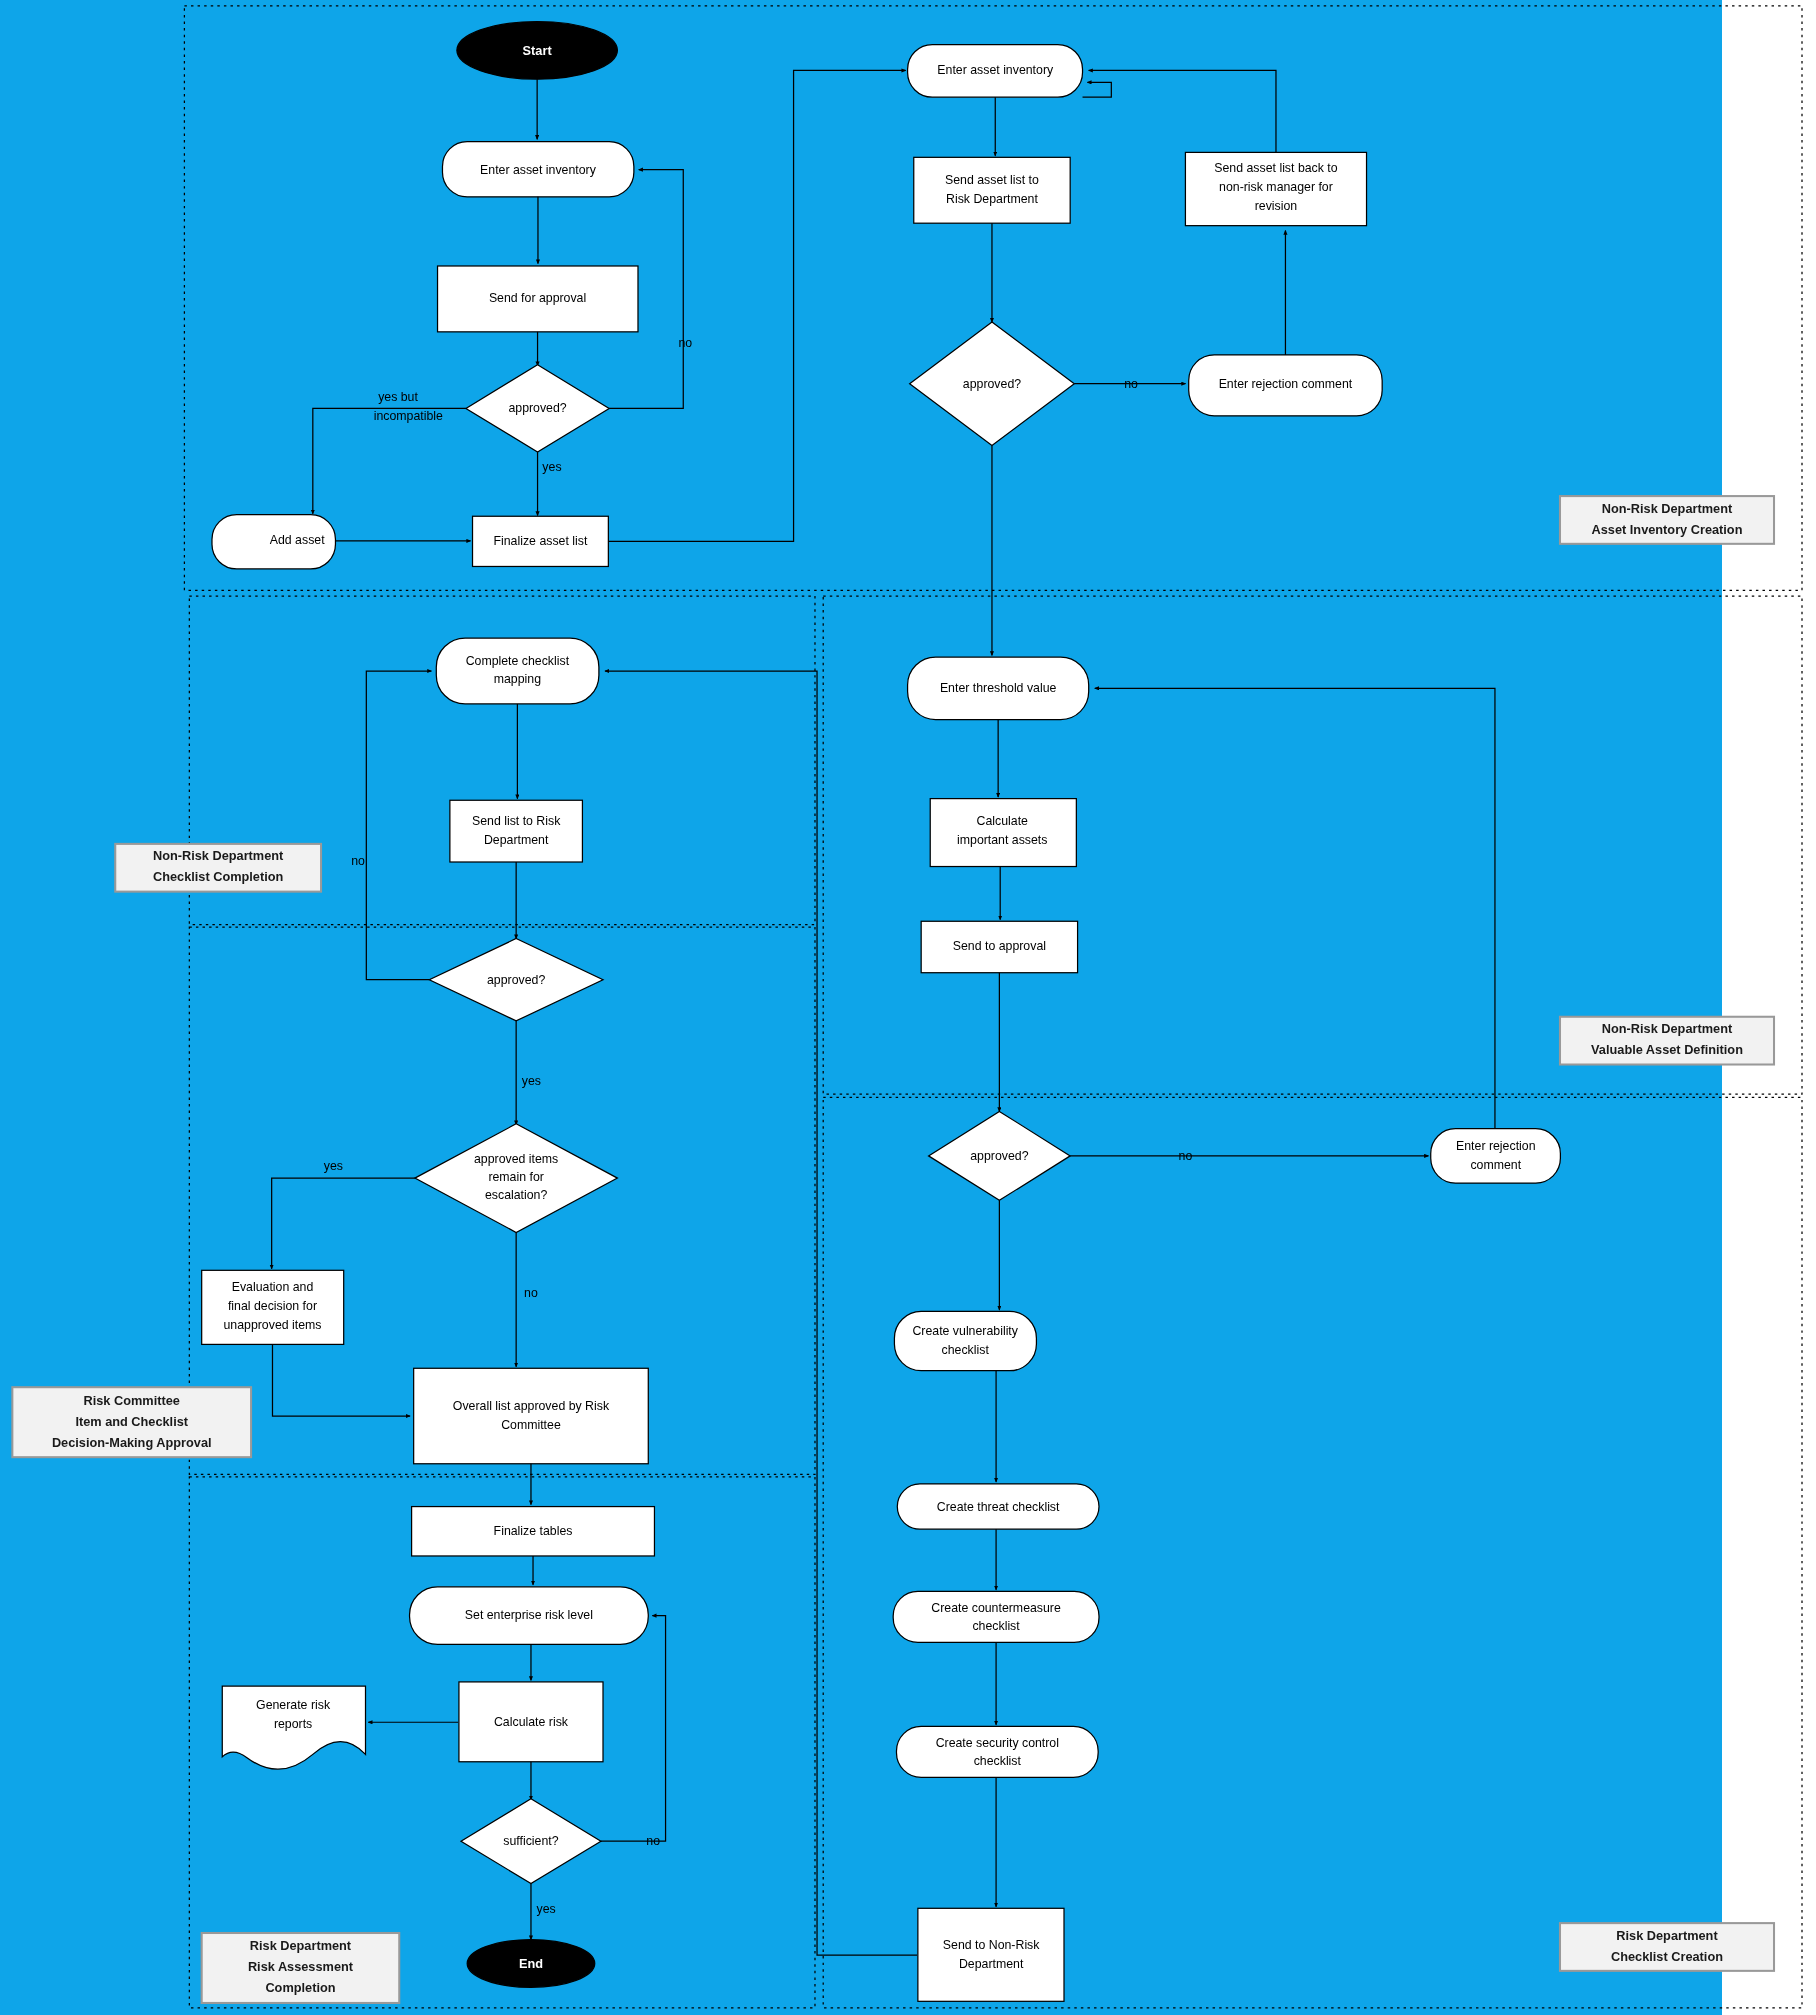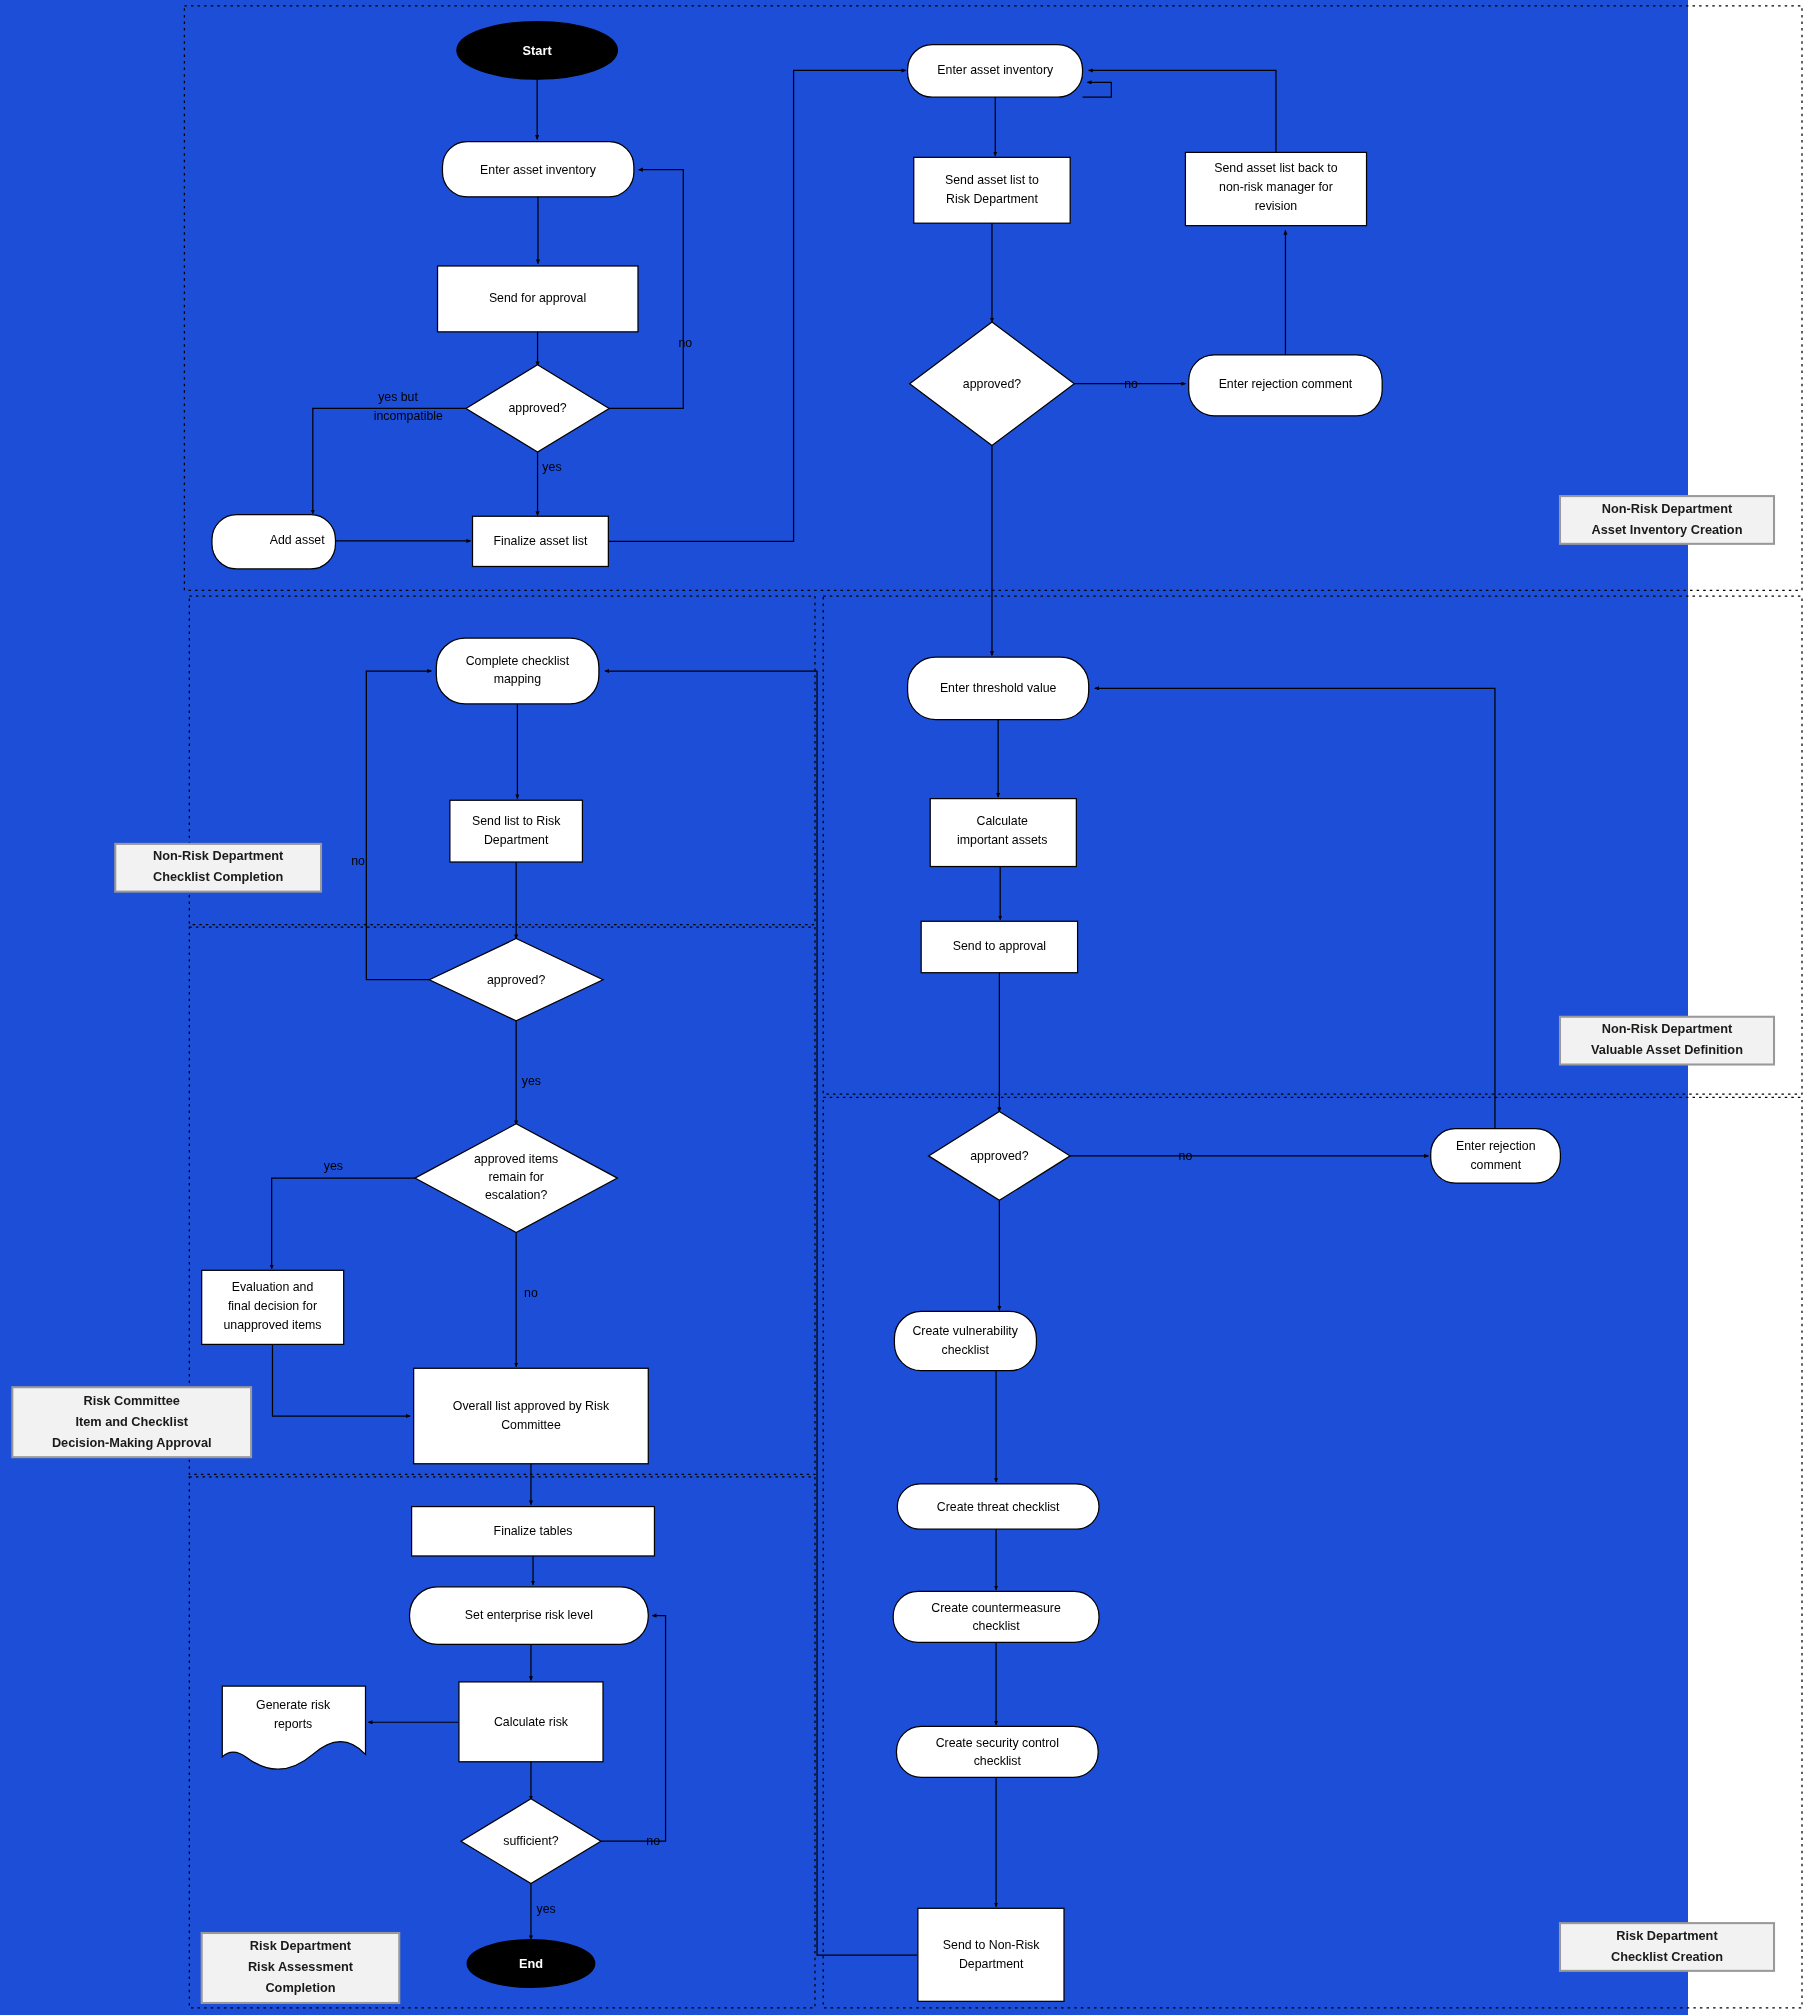--- a/index.html
+++ b/index.html
@@ -4,22 +4,23 @@
 <style>
   html, body {
     margin: 0;
     padding: 0;
     background: #ffffff;
   }
   #root {
     position: relative;
     width: 1688px;
     height: 2015px;
-    background: #1d4ed8;
-    font-family: "Liberation Sans", sans-serif;
+    background: #0ea5e9;
+    font-family: "Liberation Sans", sans-serif;
+    padding-left: 34px;
   }
   svg.canvas {
     position: absolute;
     top: 0; left: 0;
     width: 1816px;
     height: 2015px;
   }
   .lane-rect {
     fill: none;
     stroke: #000000;

